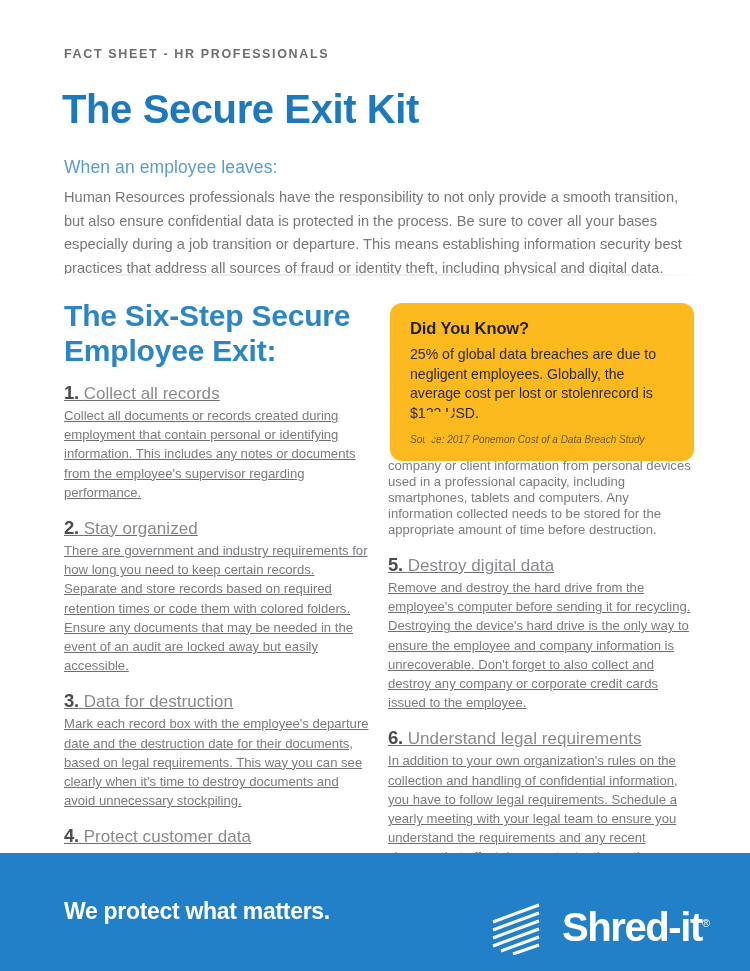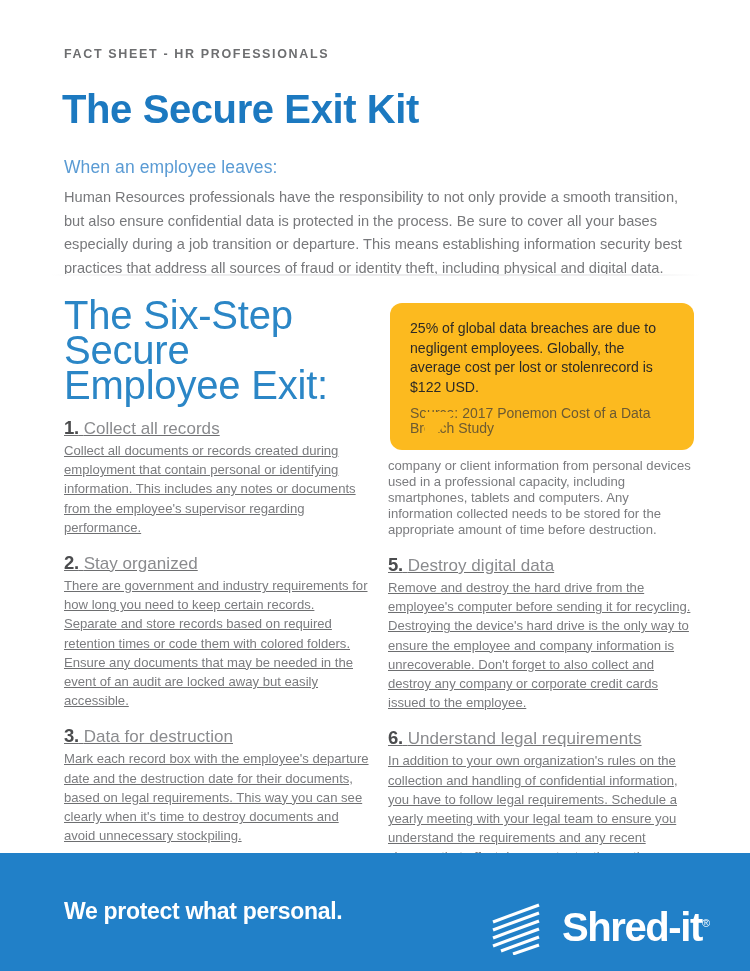--- a/index.html
+++ b/index.html
@@ -82,24 +82,24 @@
     width: 306px;
   }
   .col-right {
     position: absolute;
     left: 388px;
     top: 458px;
     width: 304px;
   }
 
   .section-title {
-    font-size: 40px;
+    font-size: 30px;
     line-height: 35px;
     color: #2b86c6;
-    font-weight: normal;
+    font-weight: bold;
     margin: 0 0 14px 0;
     letter-spacing: -0.2px;
   }
 
   .step { margin-bottom: 15px; text-decoration: underline; }
 
   .step-head {
     font-size: 17px;
     color: #8a8b8e;
     margin: 0 0 1px 0;
@@ -154,24 +154,25 @@
     margin: 0 0 7px 0;
     letter-spacing: -0.1px;
   }
   .callout-text {
     font-size: 14.1px;
     line-height: 19.5px;
     color: #2d2a26;
     margin: 0 0 9px 0;
   }
   .callout-source {
-    font-size: 14px;
+    font-size: 10px;
     line-height: 15px;
     color: #6c5a32;
     margin: 0;
+    font-style: italic;
   }
 
   
   .footer {
     position: absolute;
     left: 0;
     top: 853px;
     width: 750px;
     height: 118px;
     background: #2180c8;
@@ -252,20 +253,21 @@
     <div class="step">
       <p class="step-head">
         <span class="step-num">4.</span>
         <span>Protect customer data</span>
       </p>
       <p class="step-body">Work with the departing employee to collect any contracts, accounting information or confidential customer data they have stored in paper files or on devices. Work with your IT team to remove any sensitive</p>
     </div>
   </div>
 
   <div class="callout">
+    <p class="callout-title">Did You Know?</p>
     <p class="callout-text">25% of global data breaches are due to negligent employees. Globally, the average cost per lost or stolenrecord is $122 USD.</p>
     <p class="callout-source">Source: 2017 Ponemon Cost of a Data Breach Study</p>
   </div>
   <div class="callout-tail"></div>
 
   <div class="col-right">
     <p class="cont-para">company or client information from personal devices used in a professional capacity, including smartphones, tablets and computers. Any information collected needs to be stored for the appropriate amount of time before destruction.</p>
 
     <div class="step">
       <p class="step-head">
@@ -278,21 +280,21 @@
     <div class="step">
       <p class="step-head">
         <span class="step-num">6.</span>
         <span>Understand legal requirements</span>
       </p>
       <p class="step-body">In addition to your own organization's rules on the collection and handling of confidential information, you have to follow legal requirements. Schedule a yearly meeting with your legal team to ensure you understand the requirements and any recent changes that affect document retention or the collection and handling of confidential information.</p>
     </div>
   </div>
 
   <div class="footer">
-    <div class="footer-tagline">We protect what personal.</div>
+    <div class="footer-tagline">We protect what matters.</div>
     <div class="logo">
       <svg class="logo-mark" width="56" height="52" viewBox="0 0 56 52" aria-hidden="true">
         <g stroke="#ffffff" stroke-width="3.1" stroke-linecap="butt">
           <line x1="52" y1="2" x2="6" y2="19"></line>
           <line x1="52" y1="10" x2="6" y2="27"></line>
           <line x1="52" y1="18" x2="6" y2="35"></line>
           <line x1="52" y1="26" x2="6" y2="43"></line>
           <line x1="52" y1="34" x2="14" y2="48"></line>
           <line x1="52" y1="42" x2="26" y2="51"></line>
         </g>

